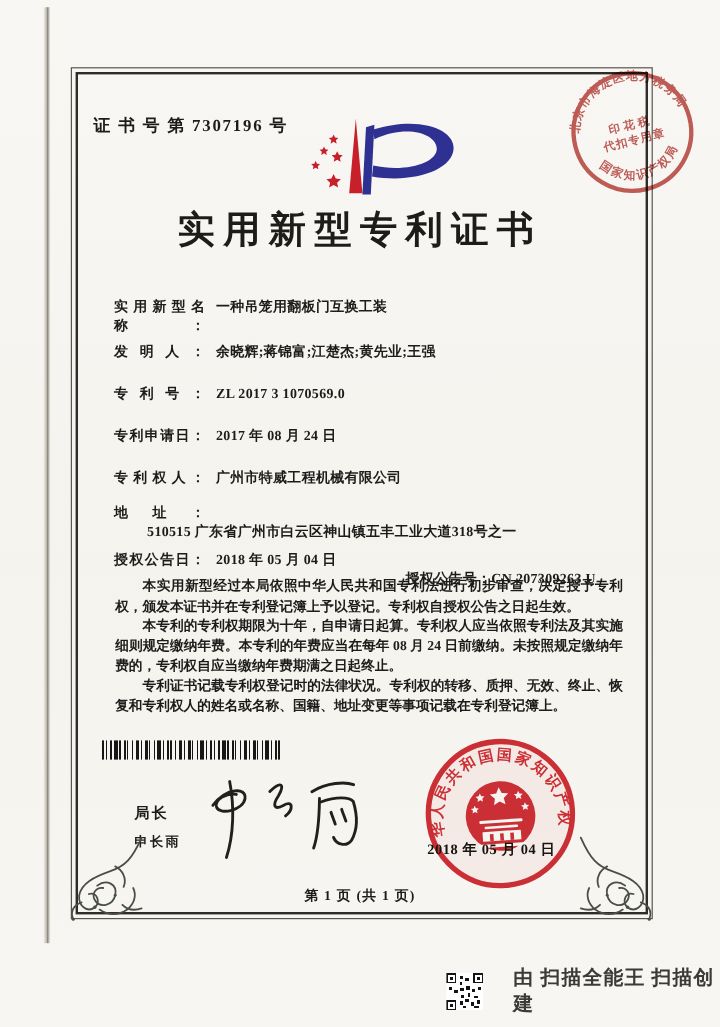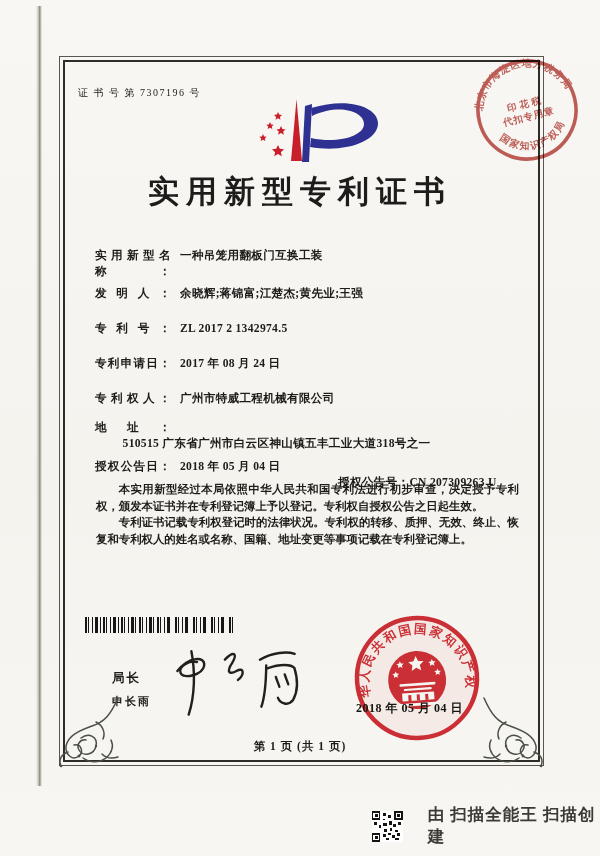--- a/index.html
+++ b/index.html
@@ -7,21 +7,21 @@
     position:relative;width:600px;height:856px;overflow:hidden;
     background:linear-gradient(180deg,#f8f7f4 0%,#f5f3ee 55%,#f7f6f2 100%);
     font-family:"Liberation Serif","DejaVu Serif",serif;color:#1d1c1a;
   }
   
   .page-edge{position:absolute;left:36px;top:6px;bottom:70px;width:6px;
     background:linear-gradient(90deg,rgba(0,0,0,0) 0%,#c2bdb2 45%,#8f8a80 60%,rgba(0,0,0,0) 100%);}
   
   .frame-outer{position:absolute;left:59px;top:56px;width:483px;height:708px;border:1px solid #58564e;}
   .frame-inner{position:absolute;left:3px;top:3px;right:3px;bottom:3px;border:2px solid #2e2d28;}
-  .cert-no{position:absolute;left:78px;top:86px;font-size:10px;font-weight:400;letter-spacing:1.5px;}
+  .cert-no{position:absolute;left:78px;top:96px;font-size:14px;font-weight:700;letter-spacing:1.5px;}
   .logo{position:absolute;left:258px;top:96px;}
   .title{position:absolute;left:0;right:0;top:171px;text-align:center;font-size:31px;font-weight:700;letter-spacing:7px;}
   .field-row{position:absolute;left:95px;width:426px;font-size:11.6px;font-weight:700;letter-spacing:.3px;line-height:16px;}
   .f-label{display:inline-block;width:76px;text-align:justify;text-align-last:justify;vertical-align:top;}
   .f-value{display:inline-block;vertical-align:top;margin-left:9px;}
   .f-value.wrap{width:345px;text-align:center;}
   .grant-no{position:absolute;left:243px;top:16px;white-space:nowrap;}
   .grant-no .f-label{width:auto;text-align-last:auto;}
   .paras{position:absolute;left:96px;top:481px;width:423px;font-size:11.4px;line-height:16.6px;text-align:justify;}
   .paras p{margin:0;text-indent:2em;font-weight:bold;}
@@ -105,40 +105,41 @@
 
   <div class="title">实用新型专利证书</div>
 
   <div class="field-row" style="top:248px;">
     <span class="f-label">实用新型名称：</span><span class="f-value">一种吊笼用翻板门互换工装</span>
   </div>
   <div class="field-row" style="top:286px;">
     <span class="f-label">发明人：</span><span class="f-value">余晓辉;蒋锦富;江楚杰;黄先业;王强</span>
   </div>
   <div class="field-row" style="top:321px;">
-    <span class="f-label">专利号：</span><span class="f-value">ZL 2017 2 1342974.5</span>
+    <span class="f-label">专利号：</span><span class="f-value">ZL 2017 3 1070569.0</span>
   </div>
   <div class="field-row" style="top:356px;">
     <span class="f-label">专利申请日：</span><span class="f-value">2017 年 08 月 24 日</span>
   </div>
   <div class="field-row" style="top:391px;">
     <span class="f-label">专利权人：</span><span class="f-value">广州市特威工程机械有限公司</span>
   </div>
   <div class="field-row" style="top:420px;">
     <span class="f-label">地址：</span><span class="f-value wrap">510515 广东省广州市白云区神山镇五丰工业大道318号之一</span>
   </div>
   <div class="field-row" style="top:459px;">
     <span class="f-label">授权公告日：</span><span class="f-value">2018 年 05 月 04 日</span>
     <span class="grant-no">
       <span class="f-label">授权公告号：</span><span>CN 207309263 U</span>
     </span>
   </div>
 
   <div class="paras">
     <p>本实用新型经过本局依照中华人民共和国专利法进行初步审查，决定授予专利权，颁发本证书并在专利登记簿上予以登记。专利权自授权公告之日起生效。</p>
+    <p>本专利的专利权期限为十年，自申请日起算。专利权人应当依照专利法及其实施细则规定缴纳年费。本专利的年费应当在每年 08 月 24 日前缴纳。未按照规定缴纳年费的，专利权自应当缴纳年费期满之日起终止。</p>
     <p>专利证书记载专利权登记时的法律状况。专利权的转移、质押、无效、终止、恢复和专利权人的姓名或名称、国籍、地址变更等事项记载在专利登记簿上。</p>
   </div>
 
   <div class="barcode"></div>
 
   <div class="officer-title">局长</div>
   <div class="officer-name">申长雨</div>
 
   <svg class="signature" width="142" height="78" viewBox="0 0 142 78">
     <g stroke="#21201d" stroke-width="2.4" fill="none" stroke-linecap="round" transform="rotate(-3 70 39)">

